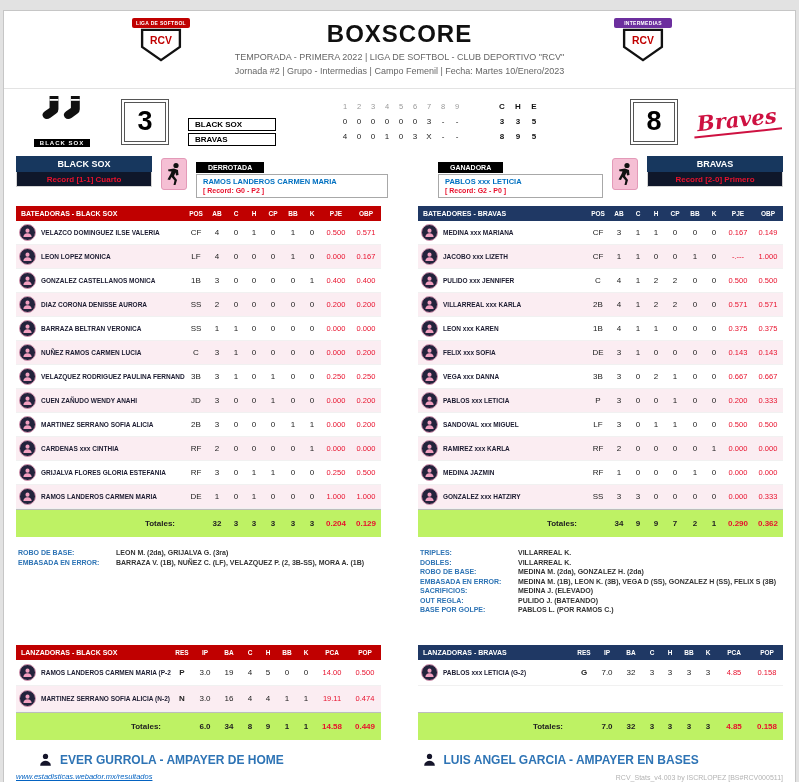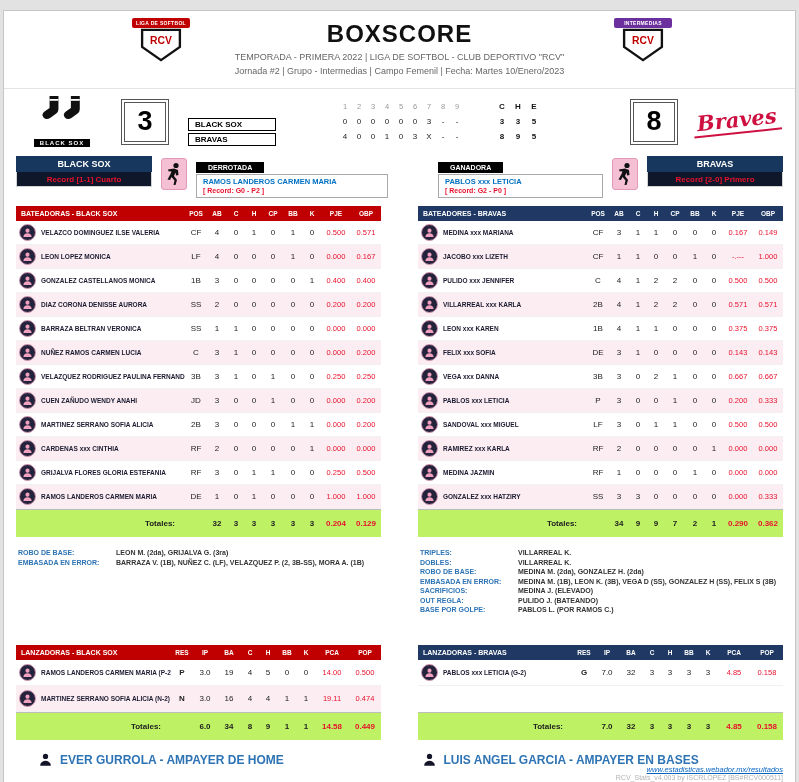--- a/index.html
+++ b/index.html
@@ -80,21 +80,21 @@
   .note-value { font-size:7px; color:#333; font-weight:bold; }
 
   
   .pitch-body { height:52px; }
   .pitch-body .t-row { height:26px; }
 
   
   .umpires { display:flex; padding:12px 12px 0; }
   .ump { display:flex; align-items:center; gap:7px; width:50%; padding-left:22px; }
   .ump-text { color:#2E74B5; font-weight:bold; font-size:12px; }
-  .bottombar { position:absolute; bottom:4px; left:0; right:0; padding:0 12px; display:flex; justify-content:space-between; align-items:flex-end;flex-direction:column; }
+  .bottombar { position:absolute; bottom:4px; left:0; right:0; padding:0 12px; display:flex; justify-content:space-between; align-items:flex-end; }
   .site-link { color:#0563C1; font-size:7.5px; text-decoration:underline; font-style:italic; cursor:pointer; }
   .credits { color:#b3b3b3; font-size:7px; }
 </style>
 </head>
 <body>
 
 <div class="page">
 
   <div class="header">
     <div class="rcv-logo left">

